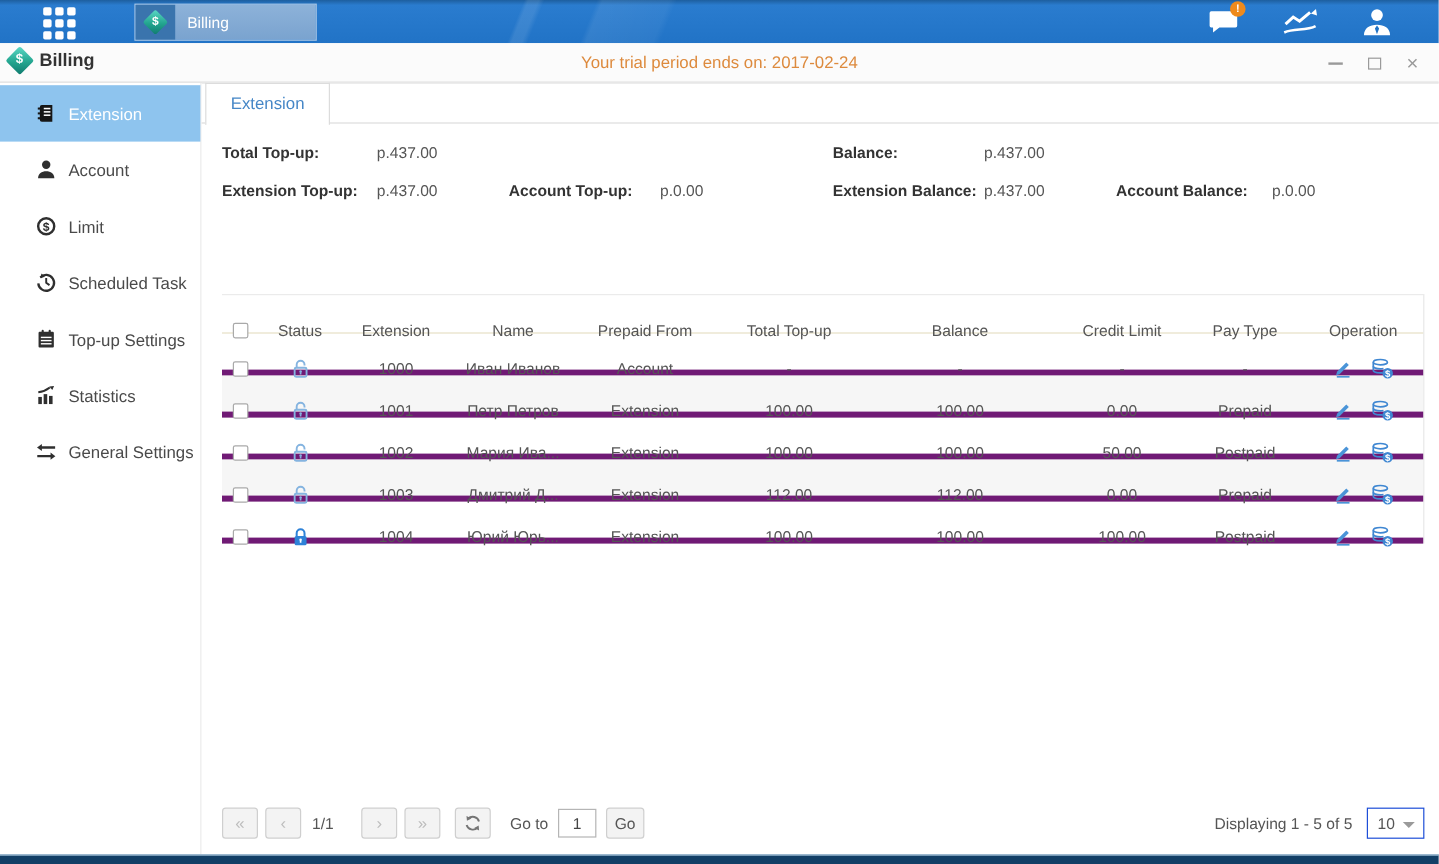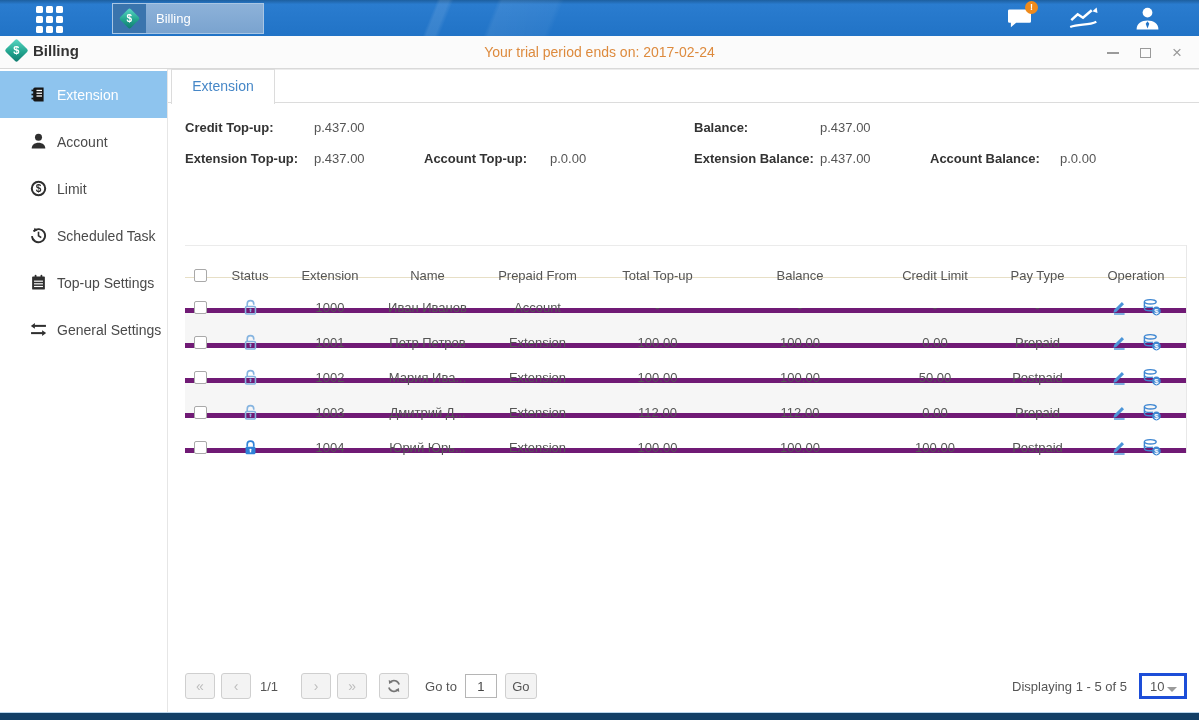--- a/index.html
+++ b/index.html
@@ -109,21 +109,21 @@
     display:flex; align-items:center; font-size:13px; color:#555; }
   .pg-btn{ width:30px; height:26px; background:#f3f3f3; border:1px solid #cfcfcf; border-radius:3px;
     color:#bdbdbd; font-size:14px; display:flex; align-items:center; justify-content:center; cursor:pointer; margin-right:6px; }
   .pg-text{ margin:0 23px 0 3px; color:#555; }
   .goto-label{ margin:0 8px 0 10px; }
   .goto-input{ width:32px; height:24px; border:1px solid #b5b5b5; font-size:13px; text-align:center;
     font-family:"Liberation Sans",sans-serif; color:#444; margin-right:8px; }
   .go-btn{ width:32px; height:26px; background:#f3f3f3; border:1px solid #cfcfcf; border-radius:3px;
     color:#555; font-size:13px; display:flex; align-items:center; justify-content:center; cursor:pointer; }
   .pg-right{ margin-left:auto; display:flex; align-items:center; gap:12px; }
-  .page-size{ width:48px; height:26px; border:3px solid #1d4ed8; background:#fff; display:flex;
+  .page-size{ width:48px; height:26px; border:1px solid #1d4ed8; background:#fff; display:flex;
     align-items:center; padding-left:8px; position:relative; cursor:pointer; color:#555; }
   .page-size .tri{ position:absolute; right:7px; top:11px; width:0; height:0;
     border-left:5px solid transparent; border-right:5px solid transparent; border-top:5px solid #9a9a9a; }
 
   
   .bottom-strip{ position:absolute; left:0; bottom:0; width:1199px; height:8px; background:#123f66; border-top:1px solid #b9d6ec; }
 </style>
 </head>
 <body>
 
@@ -243,38 +243,50 @@
           <rect x="9.9" y="0.8" width="1.7" height="3" rx="0.85"></rect>
           <rect x="3.8" y="6.2" width="8.4" height="1.1" fill="#fff"></rect>
           <rect x="3.8" y="8.7" width="8.4" height="1.1" fill="#fff"></rect>
           <rect x="3.8" y="11.2" width="8.4" height="1.1" fill="#fff"></rect>
         </svg>
       </span>
       <span>Top-up Settings</span>
     </div>
     <div class="side-item">
       <span class="s-icon">
+        <svg viewBox="0 0 16 16" fill="currentColor">
+          <rect x="1.8" y="9.2" width="2.8" height="5.6"></rect>
+          <rect x="6" y="7" width="2.8" height="7.8"></rect>
+          <rect x="10.2" y="8.4" width="2.8" height="6.4"></rect>
+          <path d="M1.8 5.6C5 5.2 8.2 3.8 10.8 1.8" fill="none" stroke="currentColor" stroke-width="1.6"></path>
+          <path d="M14.2 0.6l-3.8.4 2.4 2.8z"></path>
+        </svg>
+      </span>
+      <span>Statistics</span>
+    </div>
+    <div class="side-item">
+      <span class="s-icon">
         <svg viewBox="0 0 16 16" stroke="currentColor" fill="currentColor">
           <path d="M4 4.6h11" stroke-width="1.9"></path>
           <path d="M4.6 1.8L0.8 4.6l3.8 2.8z" stroke="none"></path>
           <path d="M1 11.4h11" stroke-width="1.9"></path>
           <path d="M11.4 8.6l3.8 2.8-3.8 2.8z" stroke="none"></path>
         </svg>
       </span>
       <span>General Settings</span>
     </div>
   </div>
 
 <div class="main">
   <div class="tabstrip">
     <div class="tab-active">Extension</div>
   </div>
 
   <div class="summary">
-    <span class="sum-label r1" style="left:17px">Credit Top-up:</span>
+    <span class="sum-label r1" style="left:17px">Total Top-up:</span>
     <span class="sum-value r1" style="left:146px">p.437.00</span>
     <span class="sum-label r1" style="left:526px">Balance:</span>
     <span class="sum-value r1" style="left:652px">p.437.00</span>
 
     <span class="sum-label r2" style="left:17px">Extension Top-up:</span>
     <span class="sum-value r2" style="left:146px">p.437.00</span>
     <span class="sum-label r2" style="left:256px">Account Top-up:</span>
     <span class="sum-value r2" style="left:382px">p.0.00</span>
     <span class="sum-label r2" style="left:526px">Extension Balance:</span>
     <span class="sum-value r2" style="left:652px">p.437.00</span>

